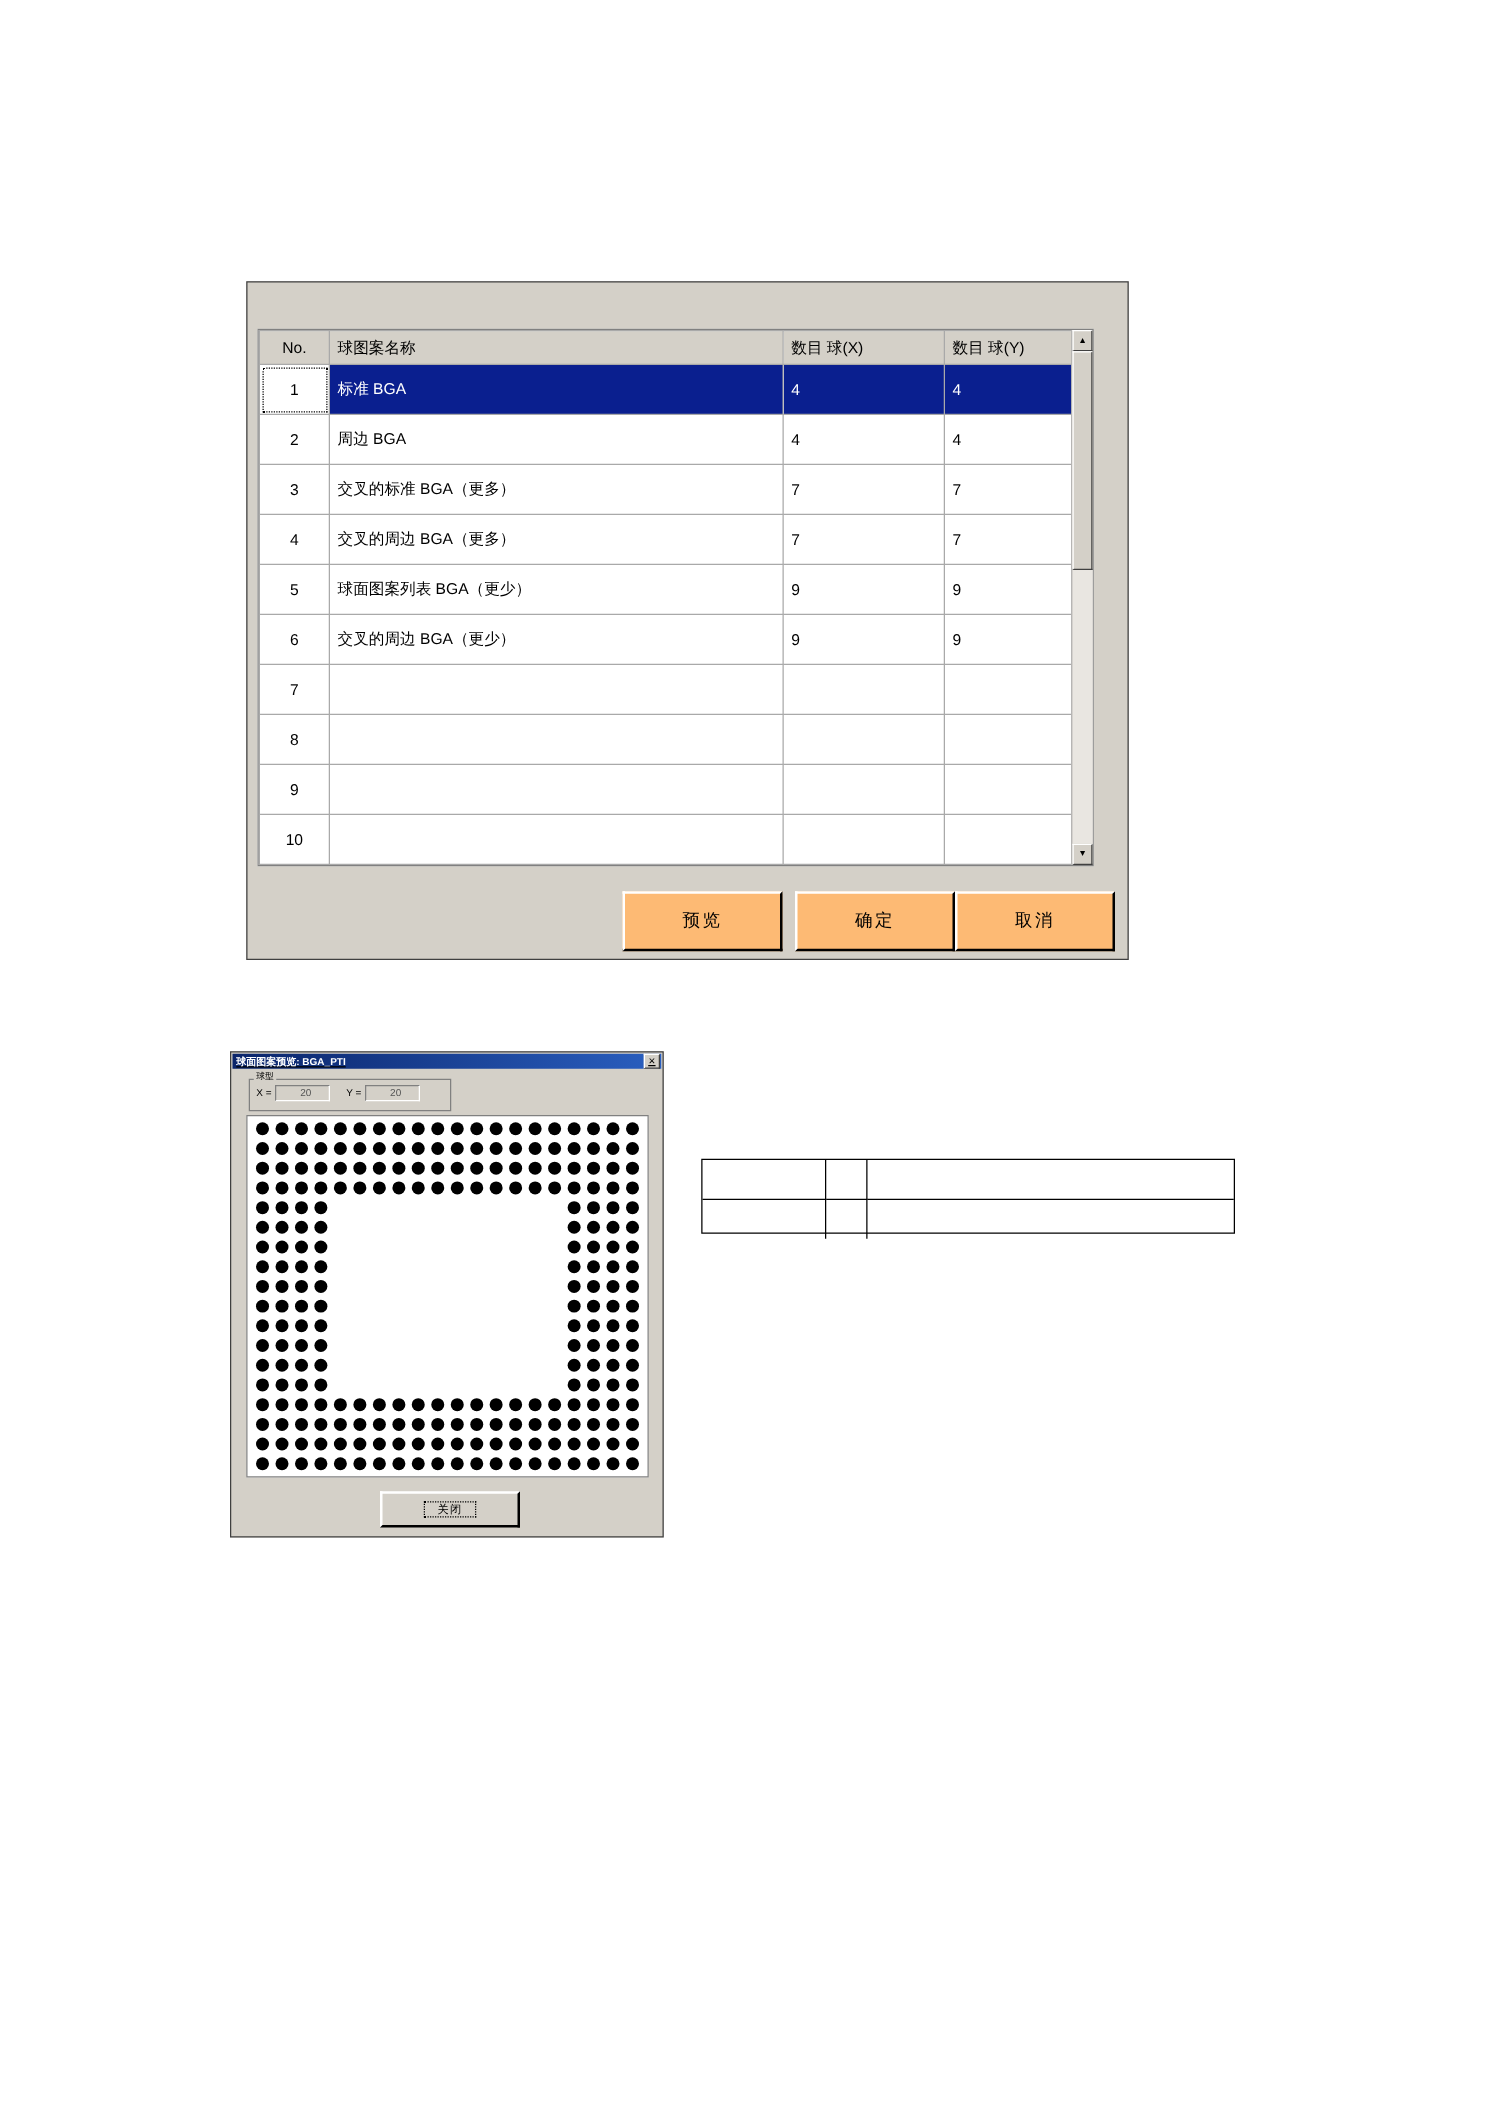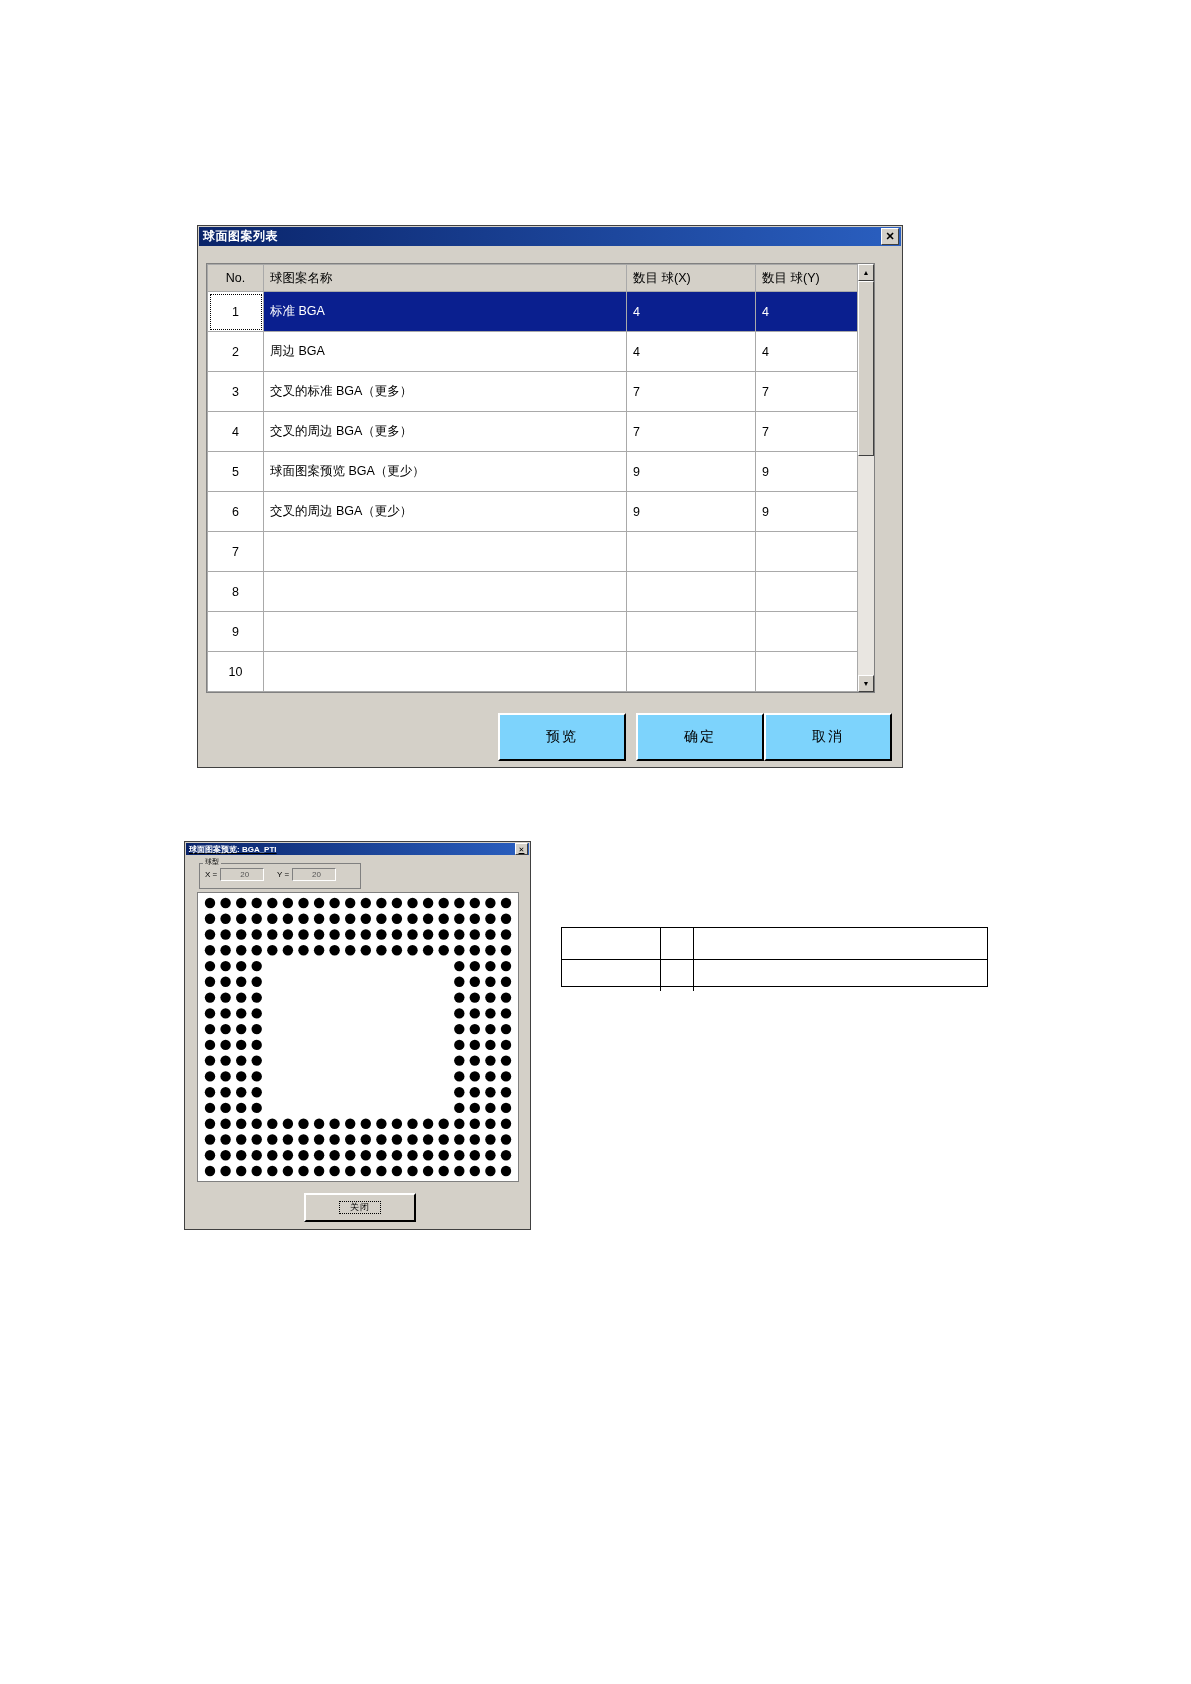--- a/index.html
+++ b/index.html
@@ -154,21 +154,21 @@
     left: 18px;
     top: 487px;
     width: 669px;
     height: 44px;
   }
   .dlg-btn {
     position: absolute;
     top: 0;
     width: 124px;
     height: 44px;
-    background: #7dd3fc;
+    background: #fdba74;
     border: 2px outset #ffffff;
     border-color: #ffffff #404040 #404040 #ffffff;
     font-family: Liberation Mono, monospace;
     font-size: 14px;
     color: #000;
     cursor: default;
     display: flex;
     align-items: center;
     justify-content: center;
     letter-spacing: 2px;
@@ -316,24 +316,20 @@
   #side-table td.c2 { width: 30px; }
   #side-table td.c3 { border-right: none; }
   #side-table tr:first-child td { border-top: none; }
   #side-table tr:last-child td { border-bottom: none; }
 </style>
 </head>
 <body>
 
 <div id="dialog-list">
 
-  <div class="titlebar">
-    <div class="title">球面图案列表</div>
-    <div class="close-btn">✕</div>
-  </div>
 
   <div class="list-area">
     <div class="grid-wrap">
       <table class="grid">
         <thead>
           <tr>
             <th class="c-no">No.</th>
             <th class="c-name">球图案名称</th>
             <th class="c-x">数目 球(X)</th>
             <th class="c-y">数目 球(Y)</th>
@@ -359,21 +355,21 @@
             <td class="c-y">7</td>
           </tr>
           <tr>
             <td class="c-no">4</td>
             <td class="c-name">交叉的周边 BGA（更多）</td>
             <td class="c-x">7</td>
             <td class="c-y">7</td>
           </tr>
           <tr>
             <td class="c-no">5</td>
-            <td class="c-name">球面图案预览 BGA（更少）</td>
+            <td class="c-name">球面图案列表 BGA（更少）</td>
             <td class="c-x">9</td>
             <td class="c-y">9</td>
           </tr>
           <tr>
             <td class="c-no">6</td>
             <td class="c-name">交叉的周边 BGA（更少）</td>
             <td class="c-x">9</td>
             <td class="c-y">9</td>
           </tr>
           <tr>

